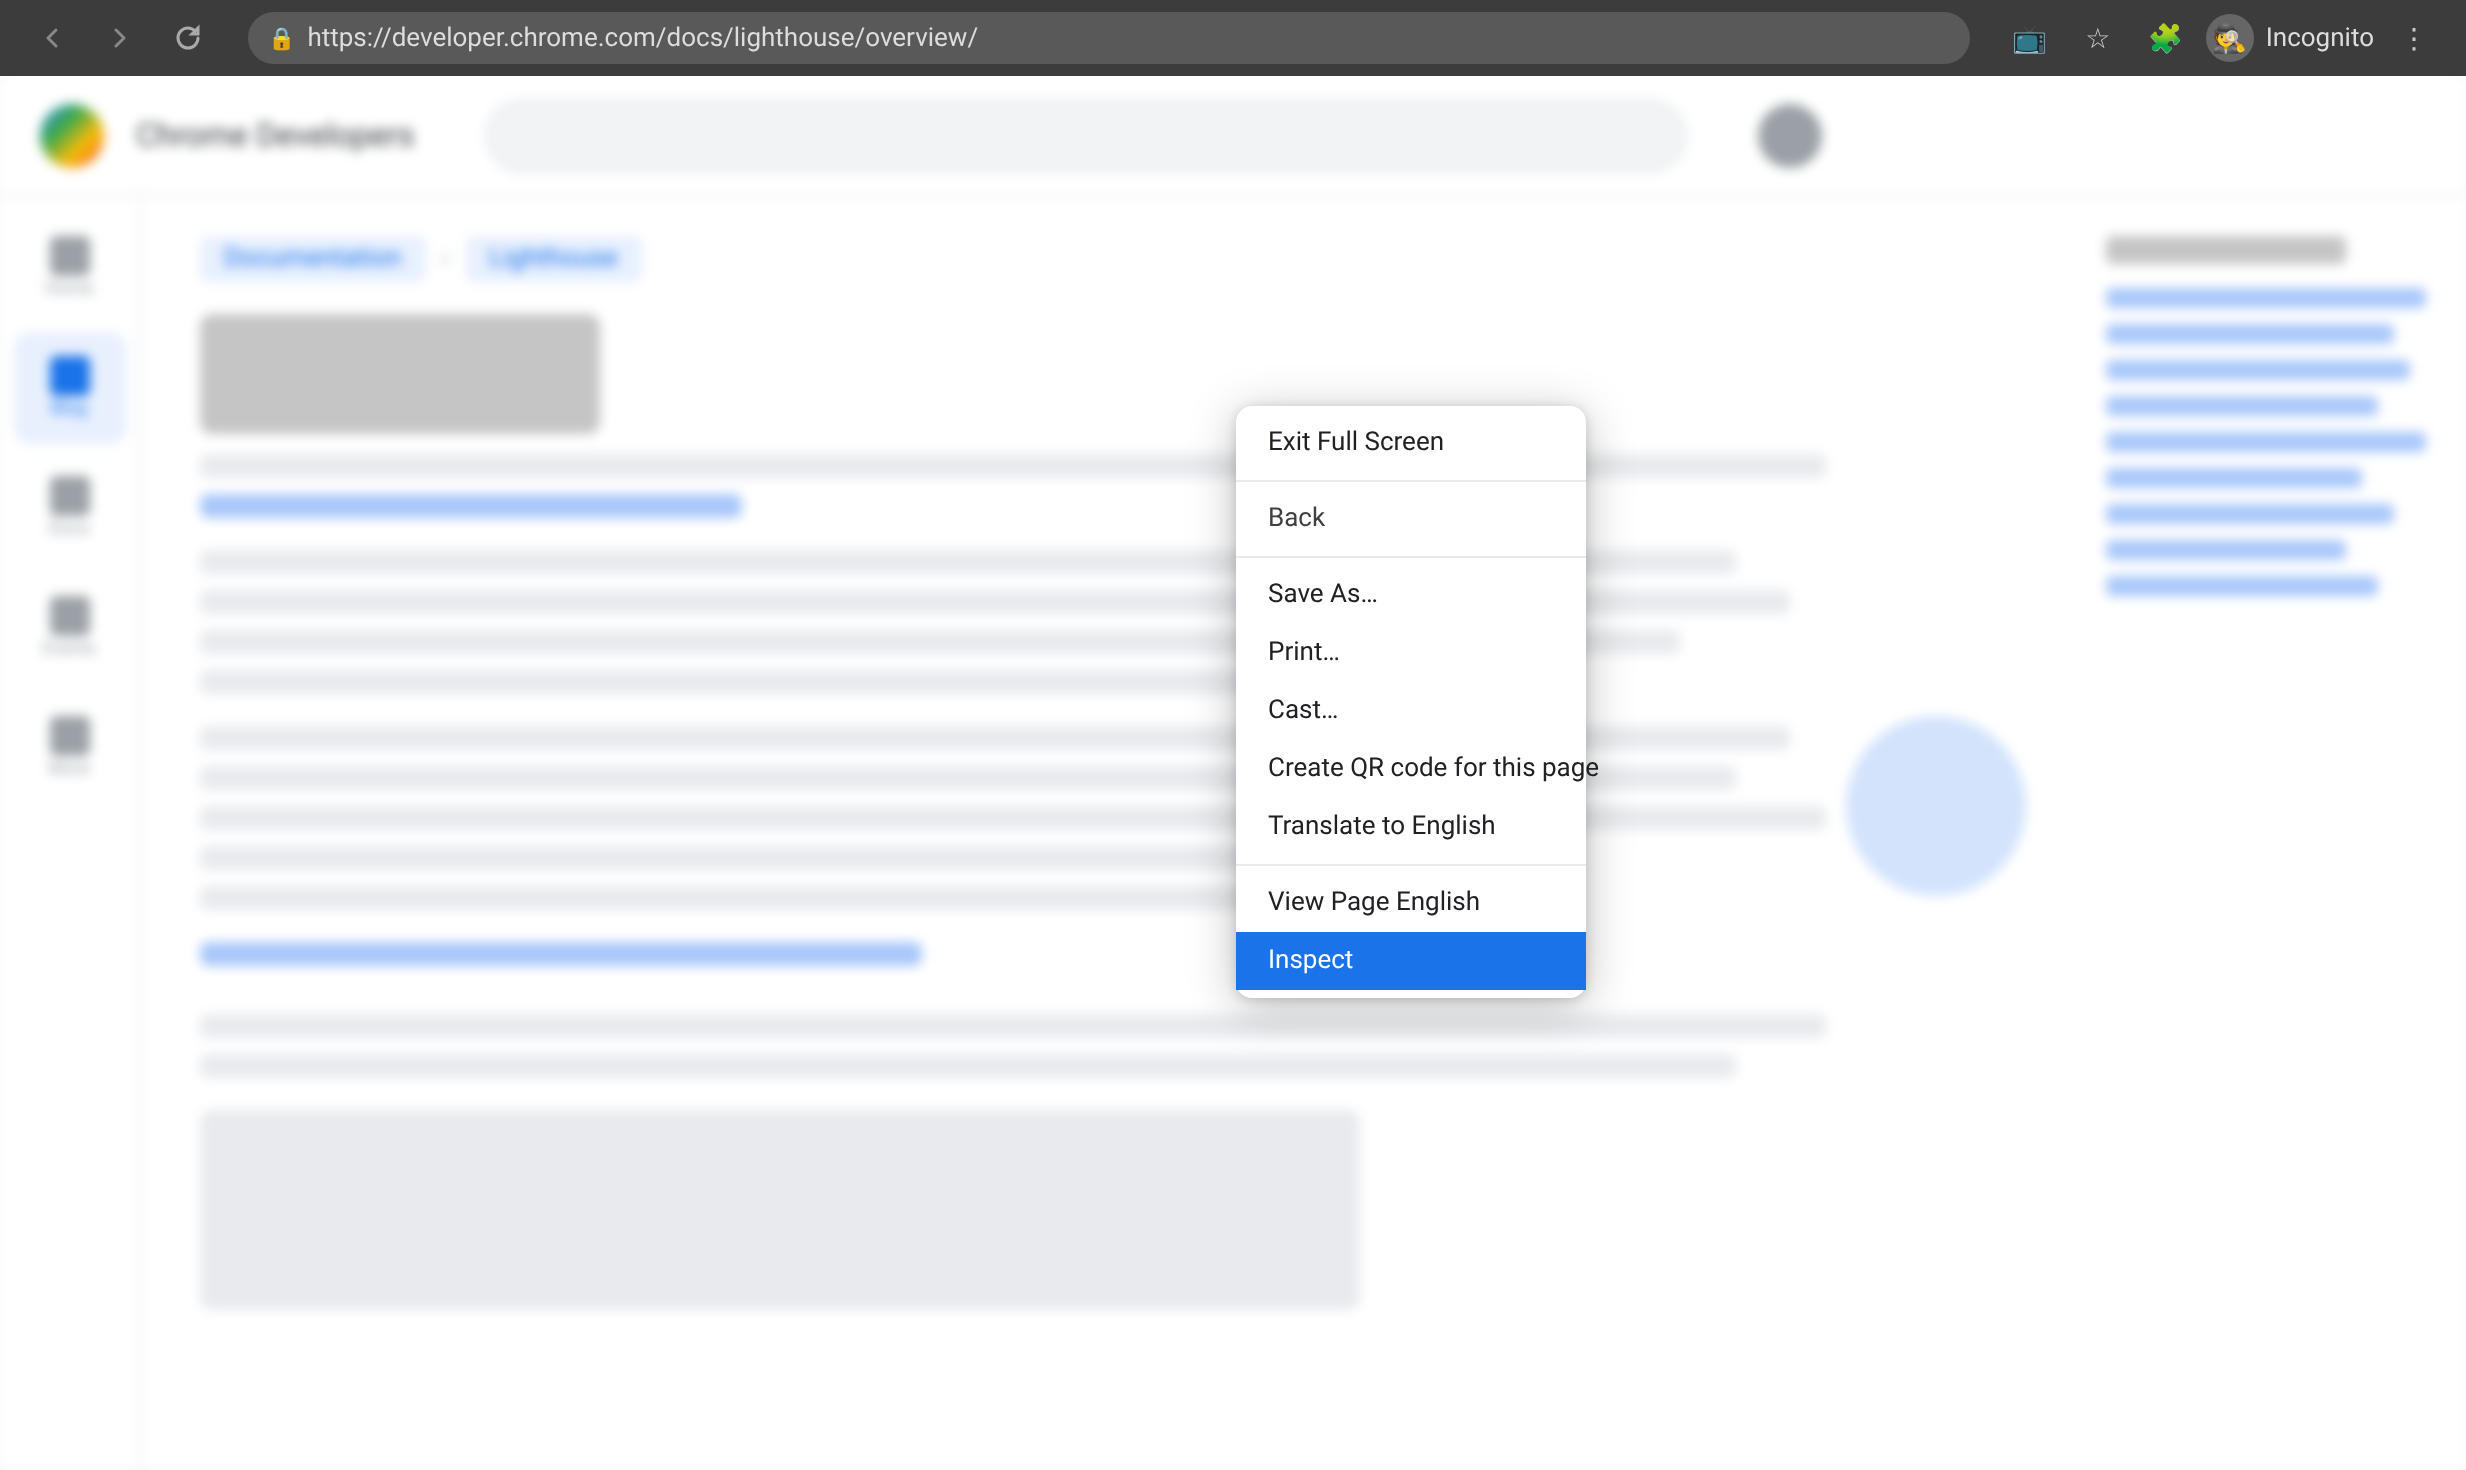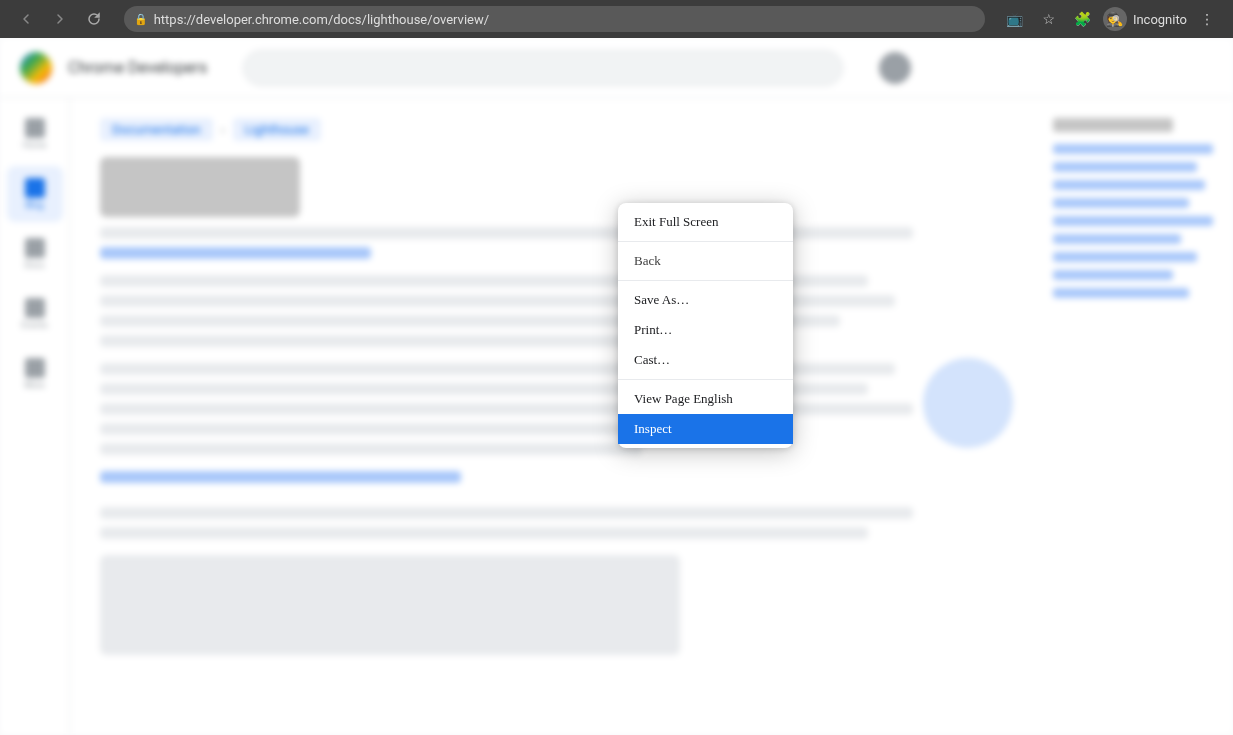--- a/index.html
+++ b/index.html
@@ -322,21 +322,20 @@
     }
 
     .menu-divider {
       height: 1px;
       background: #e8eaed;
       margin: 4px 0;
     }
 
     .menu-item-text {
       flex: 1;
-      font-family: Liberation Serif, serif;
     }
   </style>
 </head>
 <body>
 
 <div class="browser-chrome">
   <div class="nav-buttons">
     <button class="nav-btn disabled">
       <svg width="16" height="16" viewBox="0 0 16 16" fill="currentColor">
           <path d="M10 4L6 8l4 4" stroke="#888" stroke-width="1.5" fill="none" stroke-linecap="round" stroke-linejoin="round"></path>
@@ -469,20 +468,26 @@
 
     <div class="menu-item">
       <span class="menu-item-text">Save As…</span>
     </div>
     <div class="menu-item">
       <span class="menu-item-text">Print…</span>
     </div>
     <div class="menu-item">
       <span class="menu-item-text">Cast…</span>
     </div>
+    <div class="menu-item">
+      <span class="menu-item-text">Create QR code for this page</span>
+    </div>
+    <div class="menu-item">
+      <span class="menu-item-text">Translate to English</span>
+    </div>
     <div class="menu-divider"></div>
 
     <div class="menu-item">
       <span class="menu-item-text">View Page English</span>
     </div>
     <div class="menu-item highlighted">
       <span class="menu-item-text">Inspect</span>
     </div>
   </div>
 </div>

